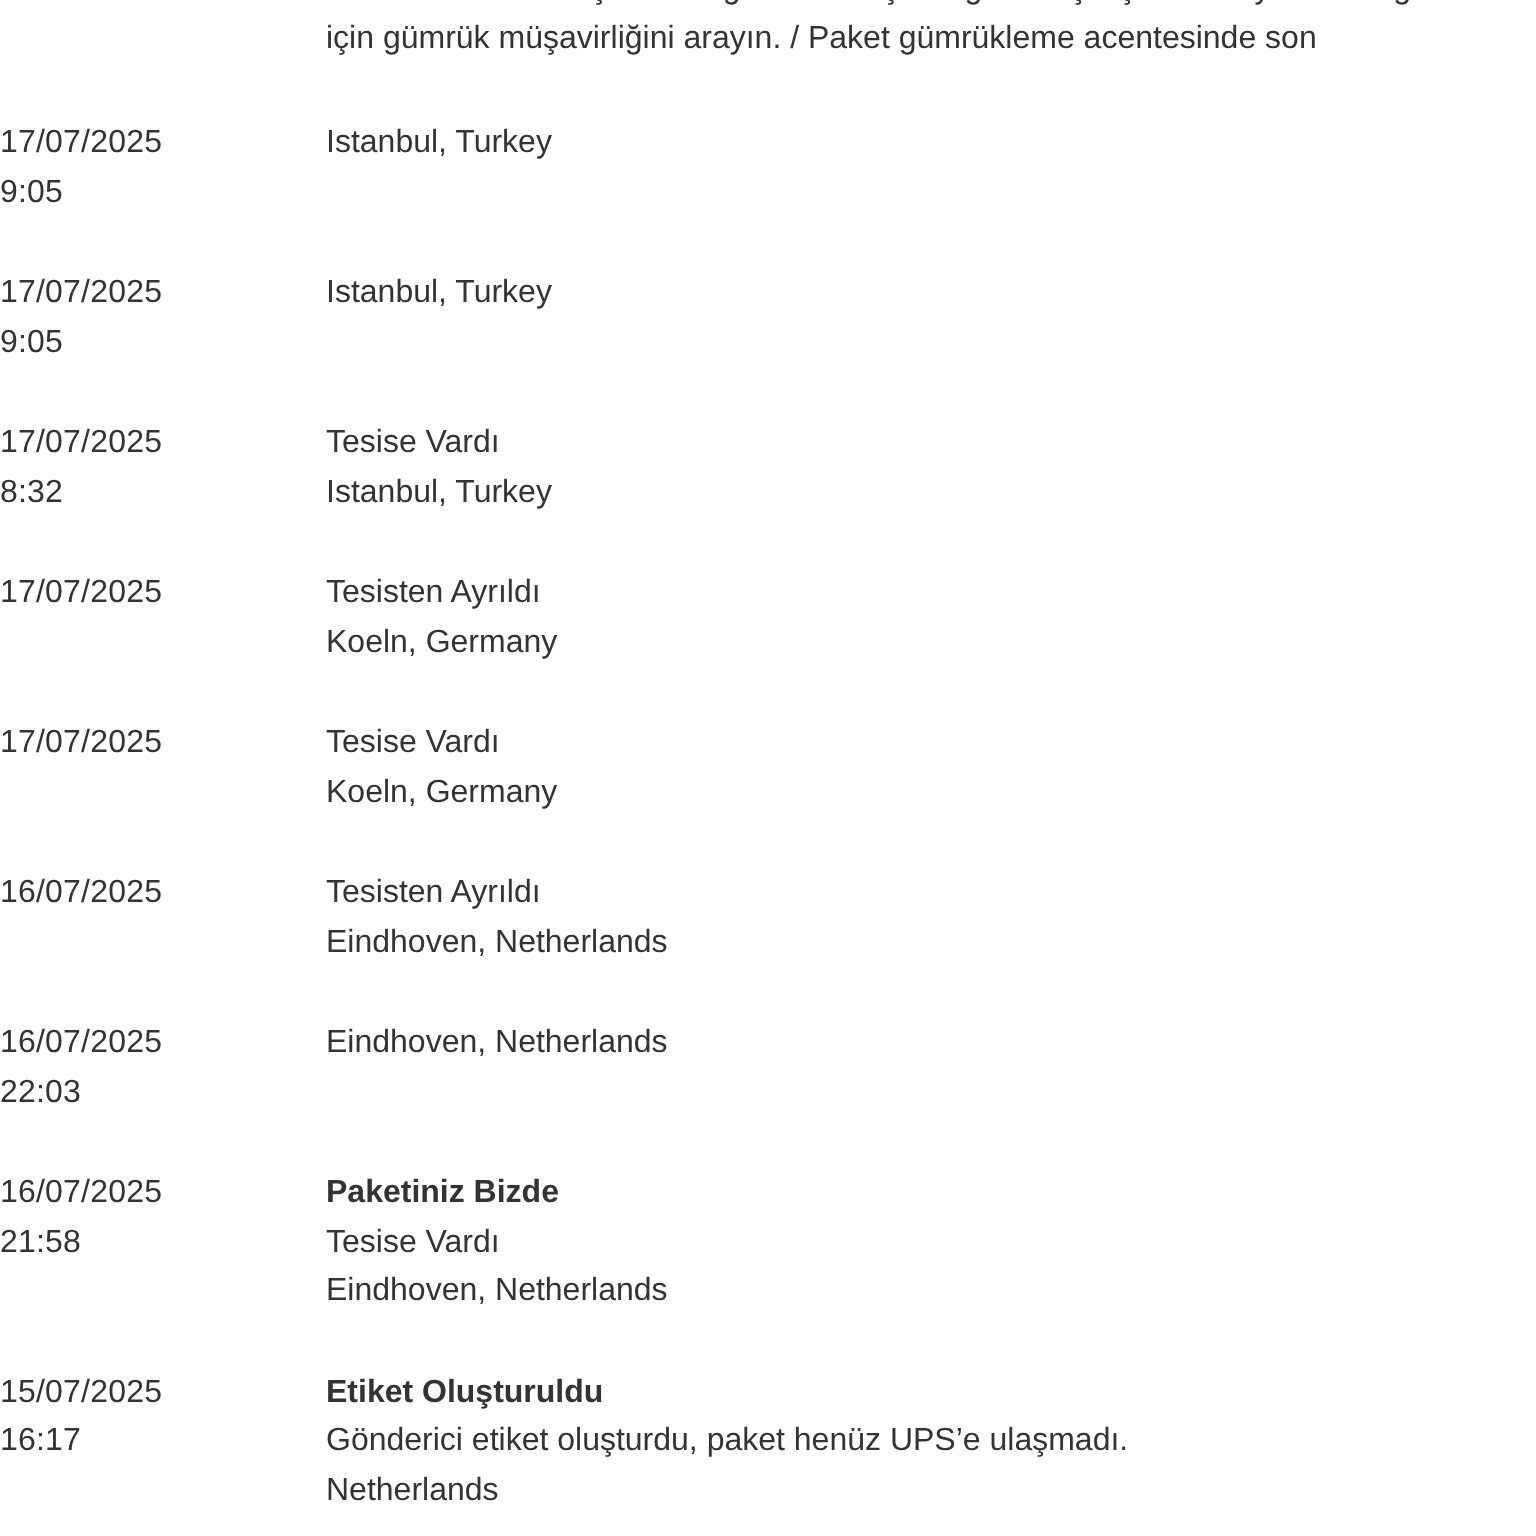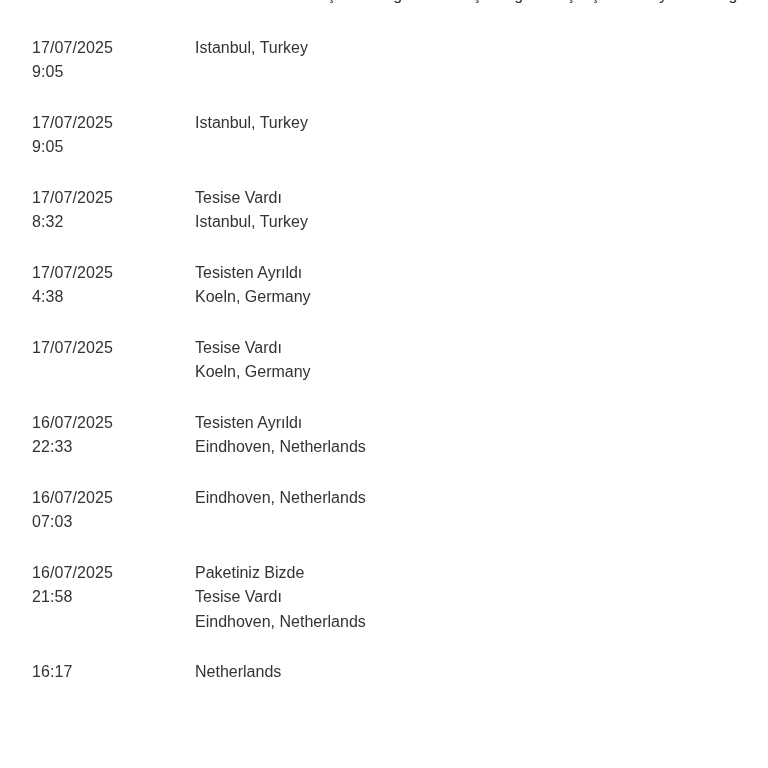--- a/index.html
+++ b/index.html
@@ -3,37 +3,38 @@
 <meta charset="utf-8">
 <style>
   html, body { margin: 0; padding: 0; background: #ffffff; }
   body {
     width: 768px; height: 768px; overflow: hidden; position: relative;
     font-family: "Liberation Sans", "DejaVu Sans", sans-serif;
     color: #333333; font-size: 16px;
   }
   .timeline { position: absolute; left: 0; top: -17px; width: 768px; }
   .event { display: flex; align-items: flex-start; margin-bottom: 26px; }
-  .when { width: 163px; padding-left: 32px; line-height: 24.5px; flex-shrink: 0; letter-spacing: 0.1px; }
+  .when { width: 163px; line-height: 24.5px; flex-shrink: 0; letter-spacing: 0.1px; }
   .what { width: 560px; line-height: 24.5px; }
   .what .line { display: block; }
-  .what .title { font-weight: normal; }
+  .what .title { font-weight: bold; }
   .when span { display: block; }
 </style>
 </head>
 <body>
 
 <div class="timeline">
 
   <div class="event" style="margin-bottom:28px;">
     <div class="when">
       <span>11:21</span>
     </div>
     <div class="what">
       <span class="line">Paketinizin UPS dışında bir gümrük müşavirliğinden çıkışı bekleniyor. Ek bilgi</span>
+      <span class="line">için gümrük müşavirliğini arayın. / Paket gümrükleme acentesinde son</span>
     </div>
   </div>
 
   <div class="event">
     <div class="when">
       <span>17/07/2025</span>
       <span>9:05</span>
     </div>
     <div class="what">
       <span class="line">Istanbul, Turkey</span>
@@ -57,73 +58,74 @@
     </div>
     <div class="what">
       <span class="line">Tesise Vardı</span>
       <span class="line">Istanbul, Turkey</span>
     </div>
   </div>
 
   <div class="event">
     <div class="when">
       <span>17/07/2025</span>
-      <span>4:38</span>
     </div>
     <div class="what">
       <span class="line">Tesisten Ayrıldı</span>
       <span class="line">Koeln, Germany</span>
     </div>
   </div>
 
   <div class="event">
     <div class="when">
       <span>17/07/2025</span>
     </div>
     <div class="what">
       <span class="line">Tesise Vardı</span>
       <span class="line">Koeln, Germany</span>
     </div>
   </div>
 
   <div class="event">
     <div class="when">
       <span>16/07/2025</span>
-      <span>22:33</span>
     </div>
     <div class="what">
       <span class="line">Tesisten Ayrıldı</span>
       <span class="line">Eindhoven, Netherlands</span>
     </div>
   </div>
 
   <div class="event">
     <div class="when">
       <span>16/07/2025</span>
-      <span>07:03</span>
+      <span>22:03</span>
     </div>
     <div class="what">
       <span class="line">Eindhoven, Netherlands</span>
     </div>
   </div>
 
   <div class="event">
     <div class="when">
       <span>16/07/2025</span>
       <span>21:58</span>
     </div>
     <div class="what">
       <span class="line title">Paketiniz Bizde</span>
       <span class="line">Tesise Vardı</span>
       <span class="line">Eindhoven, Netherlands</span>
     </div>
   </div>
 
   <div class="event">
     <div class="when">
+      <span>15/07/2025</span>
       <span>16:17</span>
     </div>
     <div class="what">
+      <span class="line title">Etiket Oluşturuldu</span>
+      <span class="line">Gönderici etiket oluşturdu, paket henüz UPS’e ulaşmadı.</span>
       <span class="line">Netherlands</span>
     </div>
   </div>
 
 </div>
 
 </body></html>

